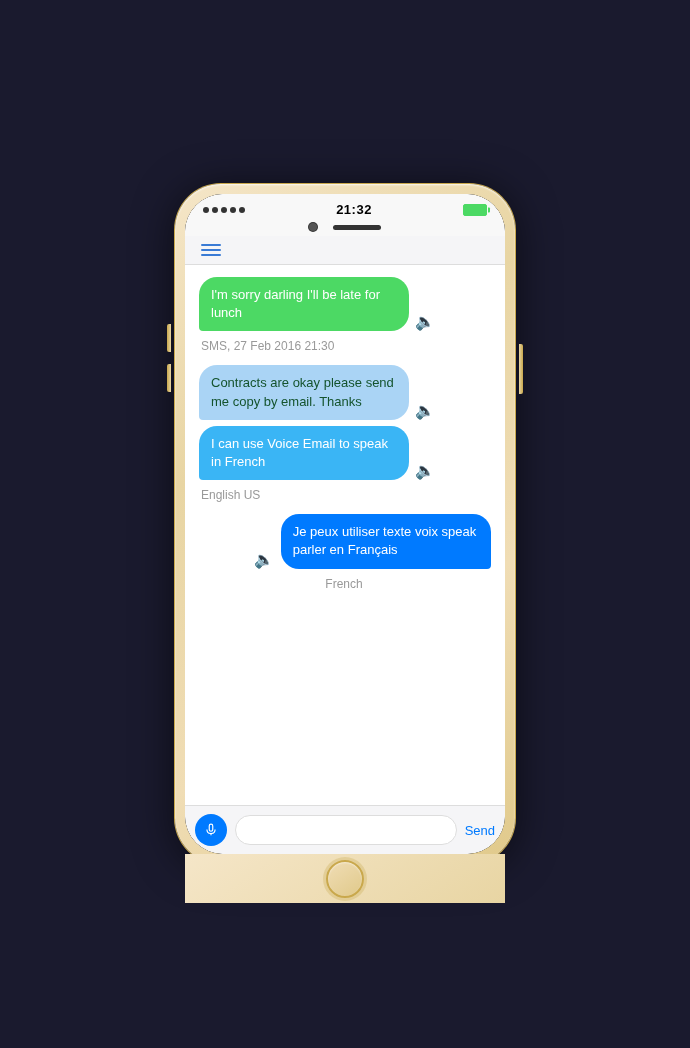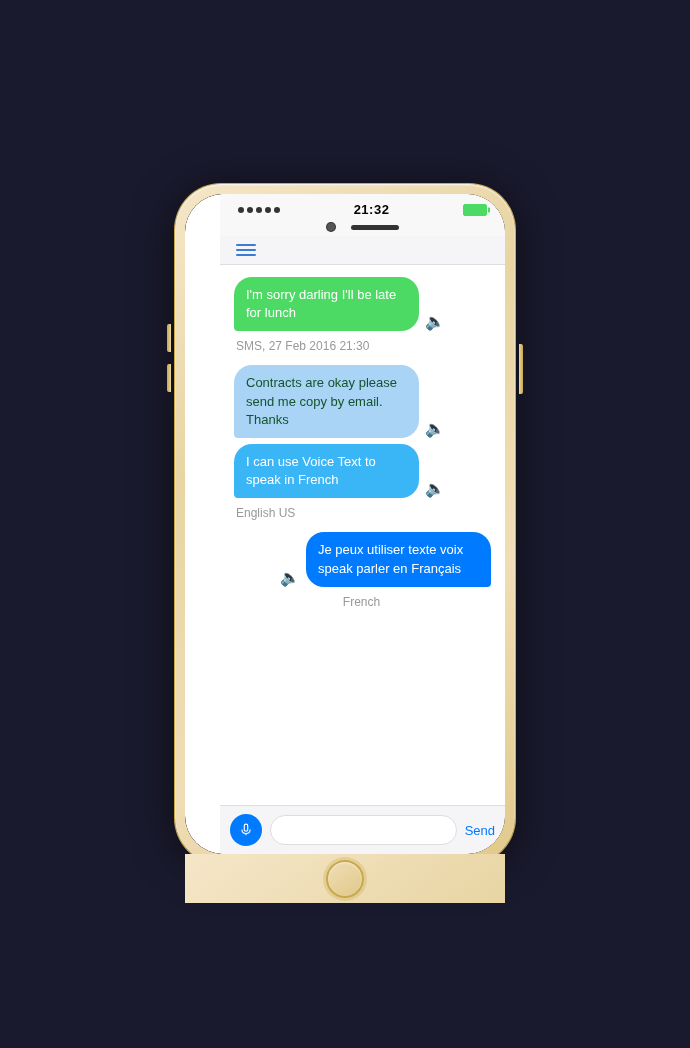--- a/index.html
+++ b/index.html
@@ -36,21 +36,20 @@
     }
 
     .screen {
       width: 100%;
       height: 100%;
       background: #fff;
       border-radius: 38px;
       overflow: hidden;
       display: flex;
       flex-direction: column;
-      padding-left: 35px;
     }
 
     
     .status-bar {
       background: #f8f8f8;
       display: flex;
       align-items: center;
       justify-content: space-between;
       padding: 8px 18px 4px;
       flex-shrink: 0;
@@ -375,21 +374,21 @@
 
         <div class="message-row sent">
           <div class="bubble blue-light">
             <span>Contracts are okay please send me copy by email. Thanks</span>
           </div>
           <span class="speaker-icon">🔈</span>
         </div>
 
         <div class="message-row sent">
           <div class="bubble blue-medium">
-            <span>I can use Voice Text to speak in French</span>
+            <span>I can use Voice Email to speak in French</span>
           </div>
           <span class="speaker-icon">🔈</span>
         </div>
         <div class="meta-label">English US</div>
 
         <div class="message-row received">
           <span class="speaker-icon">🔈</span>
           <div class="bubble blue-dark">
             <span>Je peux utiliser texte voix speak parler en Français</span>
           </div>

